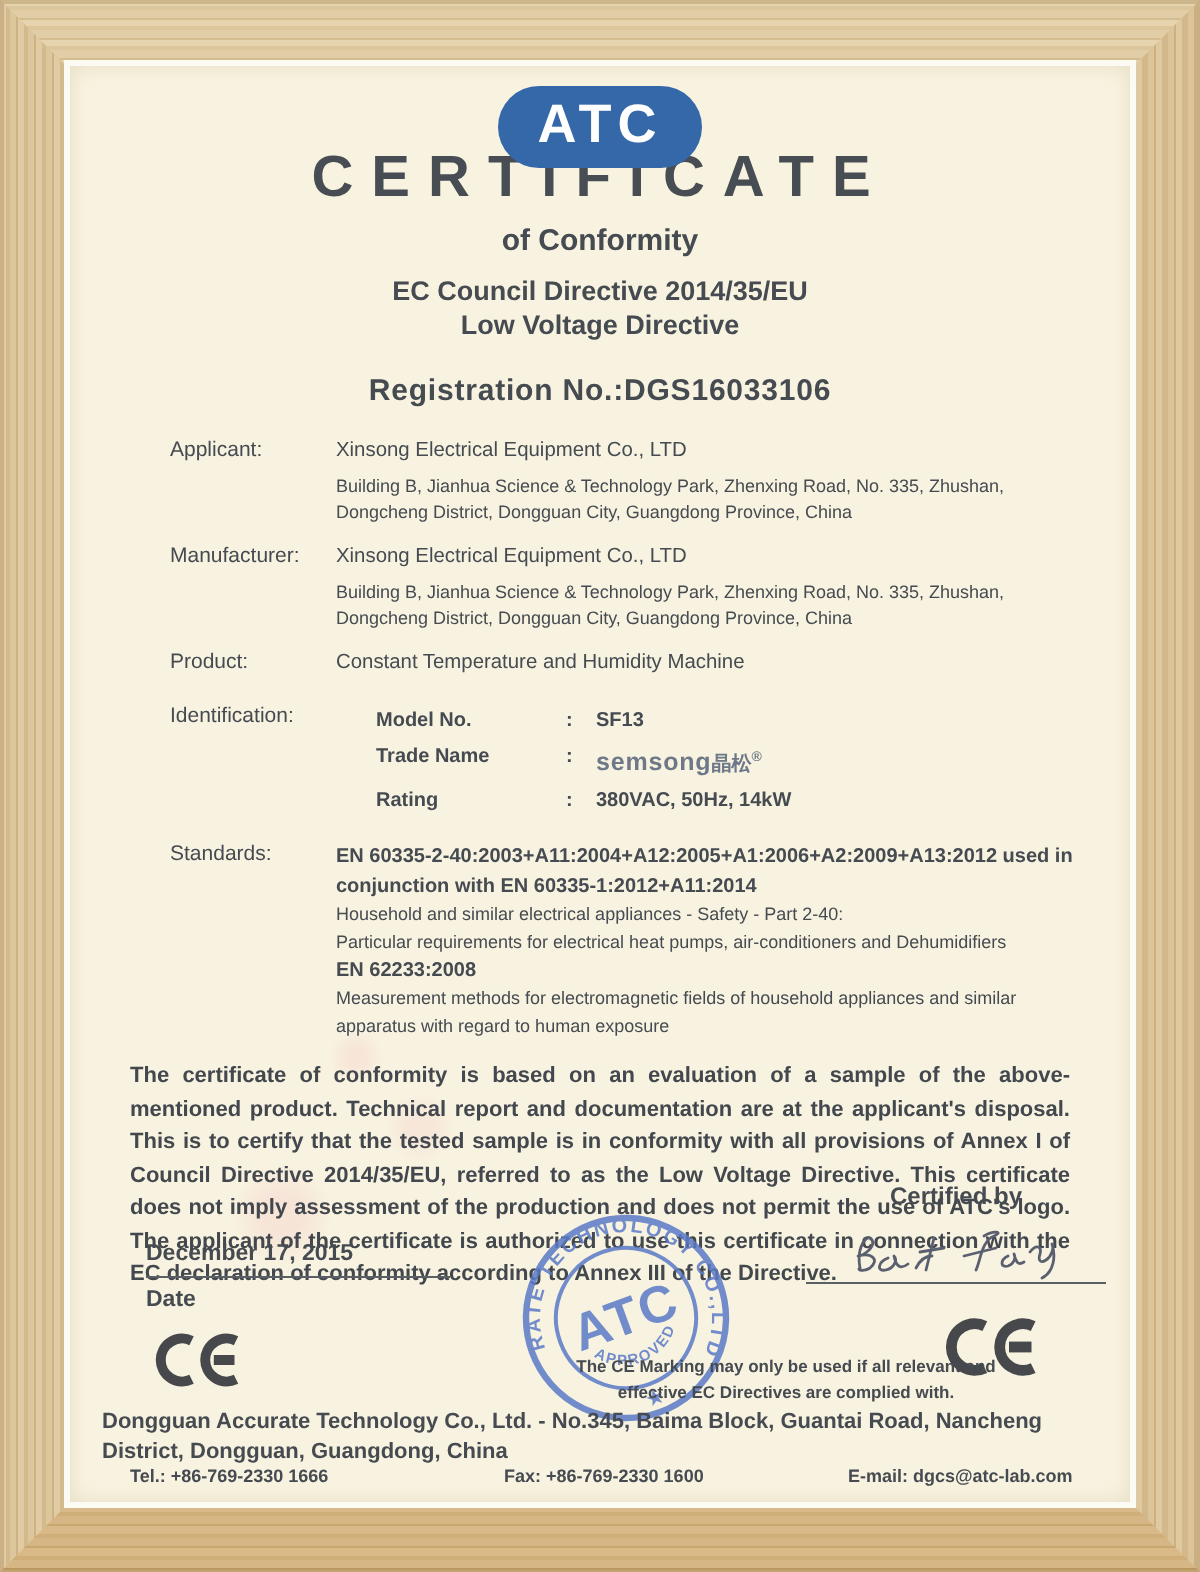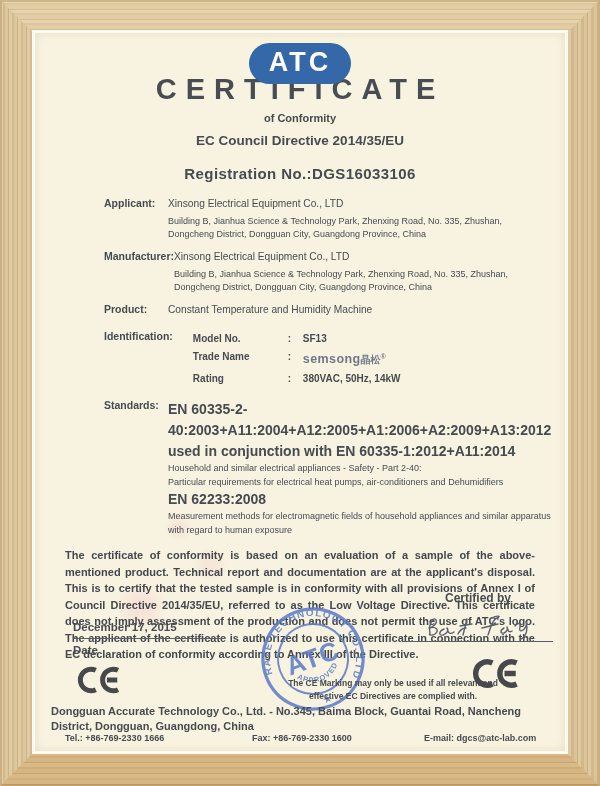--- a/index.html
+++ b/index.html
@@ -43,39 +43,39 @@
   .hdr{text-align:center;padding-top:10px;}
   .pill{
     display:inline-block;background:#3568a8;color:#fff;border-radius:21px;
     font-weight:bold;font-size:27px;letter-spacing:3px;line-height:1;
     padding:6px 20px 8px 20px;position:relative;z-index:2;
   }
   .title{
     font-size:29px;font-weight:bold;color:#484d53;letter-spacing:9px;
     margin-top:-11px;position:relative;z-index:1;
   }
-  .sub1{font-size:11px;font-weight:bold;margin-top:6px;}
+  .sub1{font-size:15px;font-weight:bold;margin-top:6px;}
   .sub2{font-size:13.5px;font-weight:bold;margin-top:9px;}
   .sub3{font-size:13.5px;font-weight:bold;margin-top:2px;}
   .reg{font-size:15px;font-weight:bold;letter-spacing:.4px;margin-top:17px;}
 
   
   .rows{margin-top:15px;}
   .row{display:flex;margin-bottom:9px;}
-  .lbl{flex:0 0 133px;padding-left:69px;box-sizing:border-box;font-weight:bold;font-size:10.5px;}
+  .lbl{flex:0 0 133px;padding-left:50px;box-sizing:border-box;font-weight:normal;font-size:10.5px;}
   .val{flex:1;font-size:9px;line-height:1.45;padding-right:26px;}
   .val .name{font-weight:normal;font-size:10.2px;display:block;margin-bottom:3px;}
   .sub-row{display:flex;font-weight:bold;font-size:10px;line-height:1.8;}
   .sub-row .n{flex:0 0 95px;}
   .sub-row .c{flex:0 0 15px;}
   .brand{font-weight:bold;color:#6e7888;font-size:12.5px;letter-spacing:.4px;}
   .brand-cn{font-weight:bold;color:#6e7888;font-size:10px;}
   .brand-reg{font-size:7px;vertical-align:super;color:#6e7888;}
   .std-line{margin:0;}
-  .std-bold{font-weight:bold;font-size:14px;}
+  .std-bold{font-weight:bold;font-size:10px;}
 
   
   .decl{
     margin-top:10px;padding:0 30px 0 30px;
     font-size:11px;font-weight:bold;line-height:1.5;text-align:justify;color:#43484e;
   }
 
   
   .sign-block{position:absolute;left:368px;top:558px;width:150px;text-align:center;}
   .certified-by{font-size:12px;font-weight:bold;}
@@ -113,20 +113,21 @@
 </div>
 
 <div class="paper">
   <div class="content">
 
     <div class="hdr">
       <div class="pill">ATC</div>
       <div class="title">CERTIFICATE</div>
       <div class="sub1">of Conformity</div>
       <div class="sub2">EC Council Directive 2014/35/EU</div>
+      <div class="sub3">Low Voltage Directive</div>
       <div class="reg">Registration No.:DGS16033106</div>
     </div>
 
     <div class="rows">
 
       <div class="row">
         <div class="lbl">Applicant:</div>
         <div class="val">
           <span class="name">Xinsong Electrical Equipment Co., LTD</span>
           <span>Building B, Jianhua Science &amp; Technology Park, Zhenxing Road, No. 335, Zhushan, Dongcheng District, Dongguan City, Guangdong Province, China</span>

